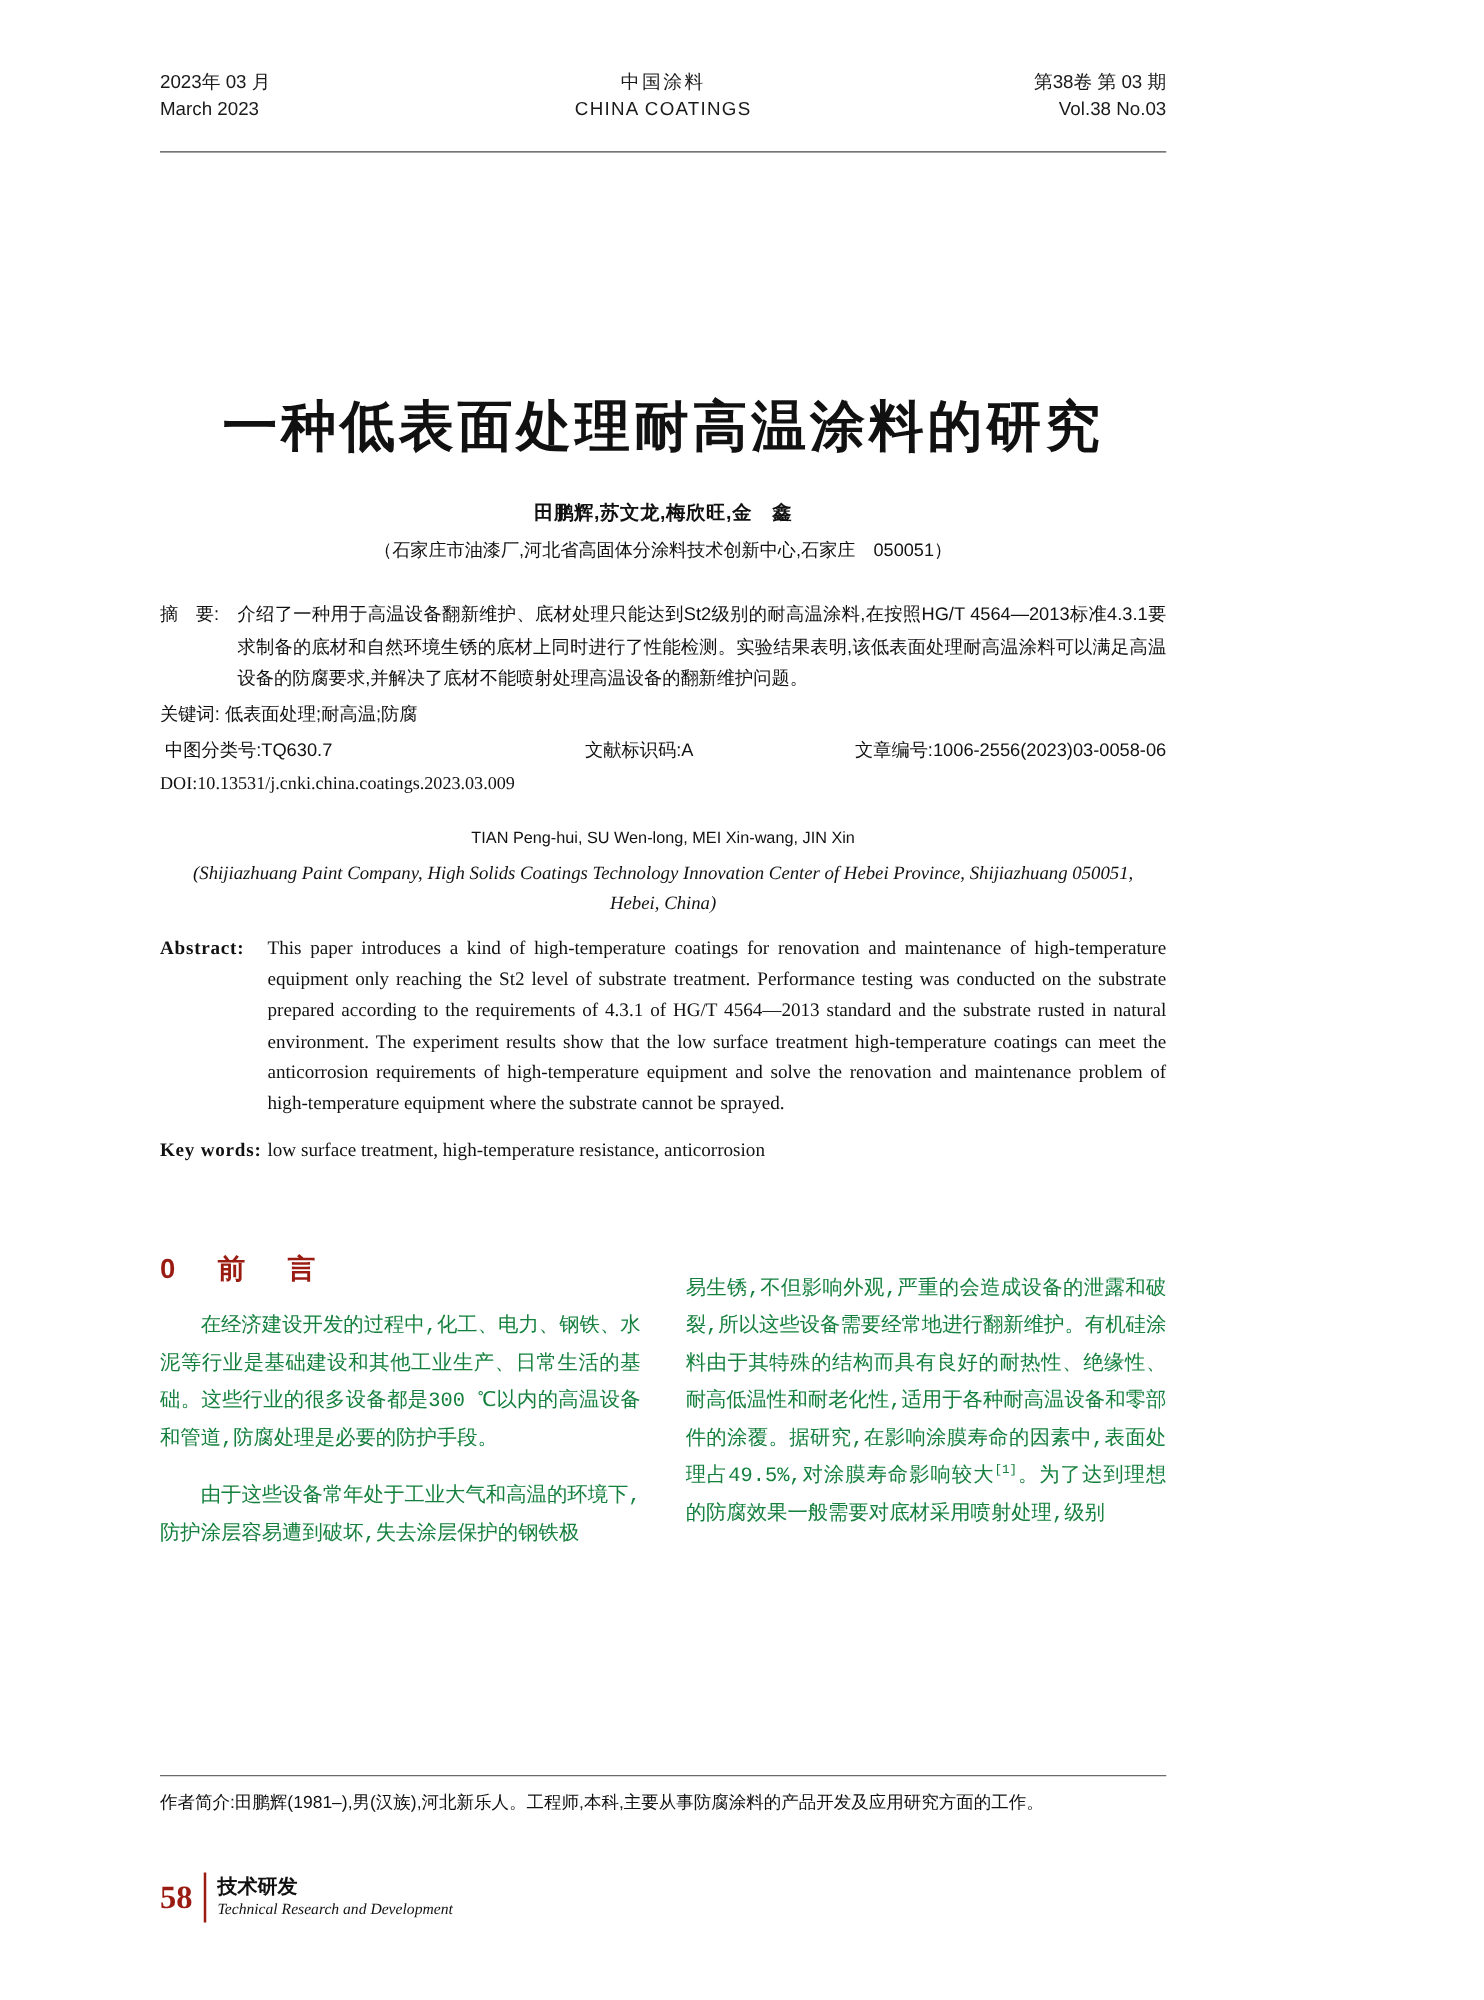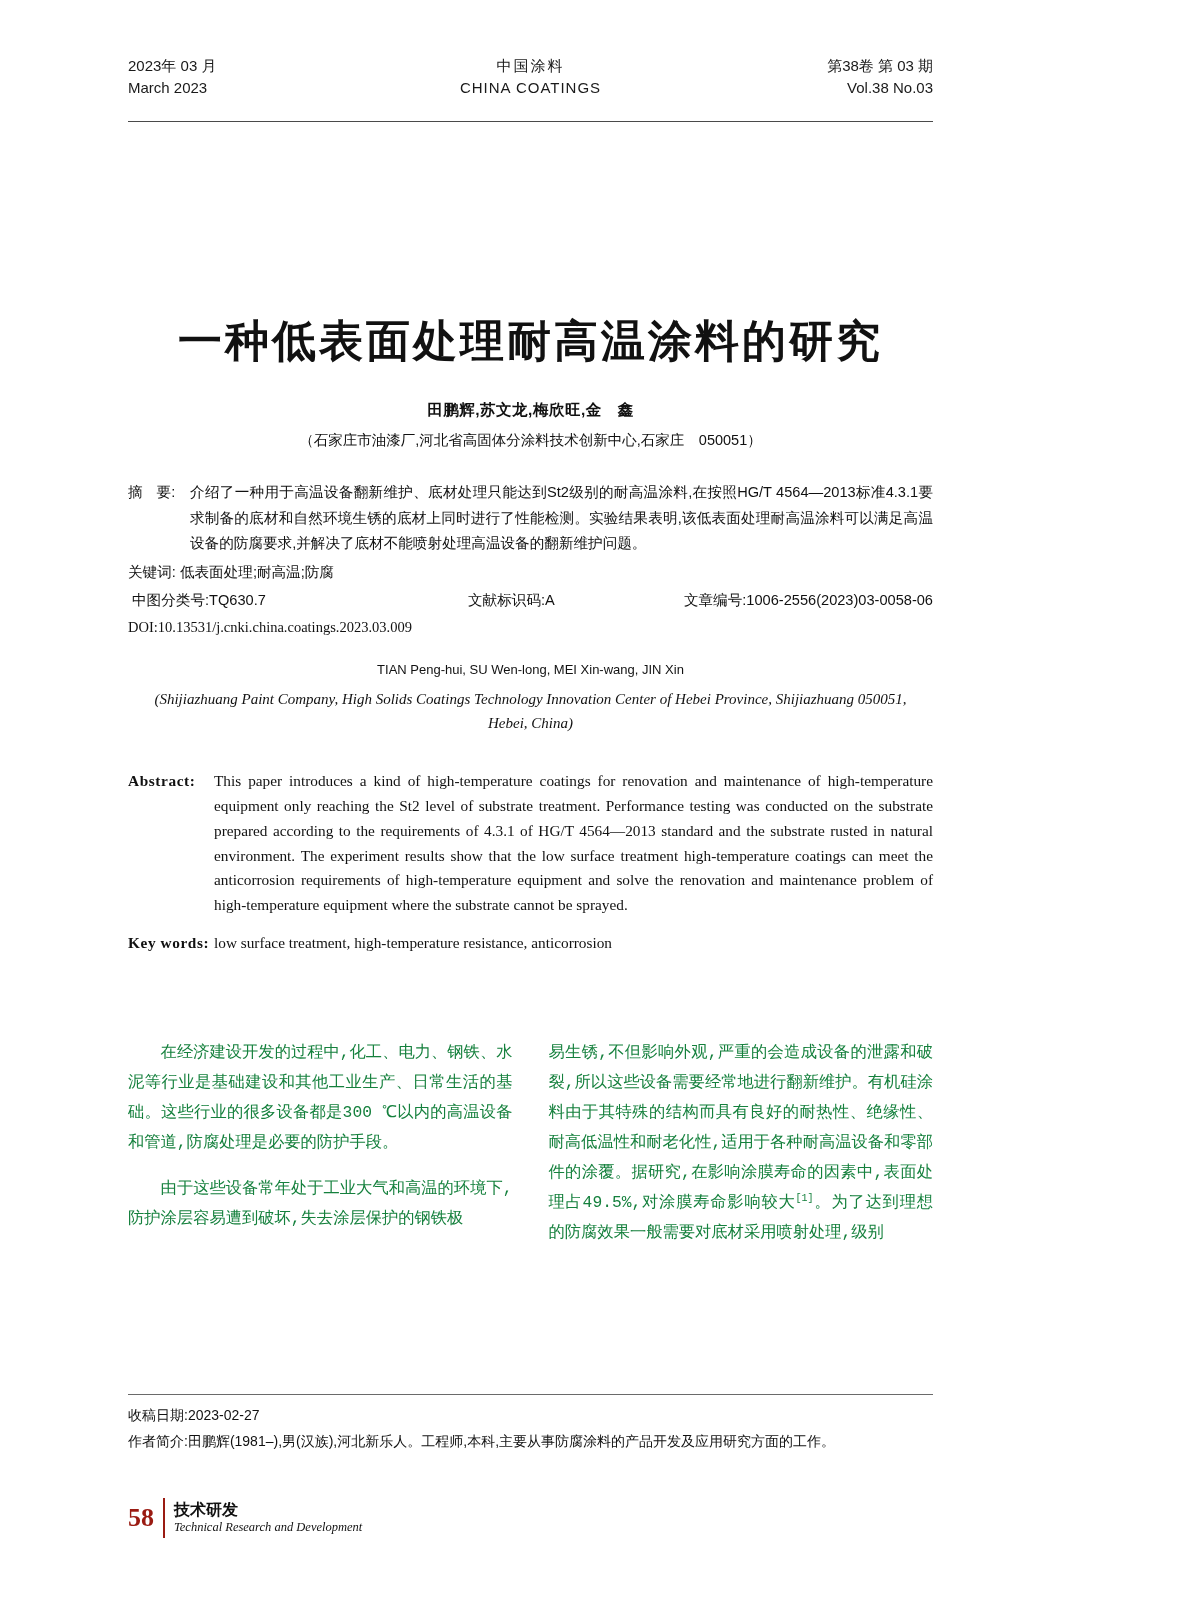--- a/index.html
+++ b/index.html
@@ -135,21 +135,21 @@
     font-family: "Liberation Serif", serif;
     font-style: italic;
     font-size: 15px;
     line-height: 1.6;
     color: #111;
     padding: 0 20px;
   }
 
   
   .en-abs {
-    margin-top: 34px;
+    margin-top: 12px;
     display: flex;
     font-family: "Liberation Serif", serif;
     font-size: 15.3px;
     line-height: 1.62;
     color: #111;
   }
   .en-abs-label {
     flex: 0 0 86px;
     font-weight: bold;
     letter-spacing: 0.6px;
@@ -309,31 +309,31 @@
     <div class="en-abs-body">This paper introduces a kind of high-temperature coatings for renovation and maintenance of high-temperature equipment only reaching the St2 level of substrate treatment. Performance testing was conducted on the substrate prepared according to the requirements of 4.3.1 of HG/T 4564—2013 standard and the substrate rusted in natural environment. The experiment results show that the low surface treatment high-temperature coatings can meet the anticorrosion requirements of high-temperature equipment and solve the renovation and maintenance problem of high-temperature equipment where the substrate cannot be sprayed.</div>
   </div>
 
   <div class="en-kw">
     <div class="en-kw-label">Key words:</div>
     <div class="en-kw-body">low surface treatment, high-temperature resistance, anticorrosion</div>
   </div>
 
   <div class="body-cols">
     <div class="col-half">
+      <div class="sec-head">0　前　言</div>
       <p class="para">在经济建设开发的过程中,化工、电力、钢铁、水泥等行业是基础建设和其他工业生产、日常生活的基础。这些行业的很多设备都是300 ℃以内的高温设备和管道,防腐处理是必要的防护手段。</p>
       <p class="para">由于这些设备常年处于工业大气和高温的环境下,防护涂层容易遭到破坏,失去涂层保护的钢铁极</p>
     </div>
     <div class="col-half">
       <p class="para noindent"><span>易生锈,不但影响外观,严重的会造成设备的泄露和破裂,所以这些设备需要经常地进行翻新维护。有机硅涂料由于其特殊的结构而具有良好的耐热性、绝缘性、耐高低温性和耐老化性,适用于各种耐高温设备和零部件的涂覆。据研究,在影响涂膜寿命的因素中,表面处理占49.5%,对涂膜寿命影响较大</span><sup>[1]</sup><span>。为了达到理想的防腐效果一般需要对底材采用喷射处理,级别</span></p>
     </div>
   </div>
 
   <div class="footnotes">
     <div class="fn-rule"></div>
-    <div class="fn-line">收稿日期:2023-02-27</div>
     <div class="fn-line">作者简介:田鹏辉(1981–),男(汉族),河北新乐人。工程师,本科,主要从事防腐涂料的产品开发及应用研究方面的工作。</div>
   </div>
 
   <div class="folio">
     <div class="folio-num">58</div>
     <div class="folio-bar"></div>
     <div>
       <span class="folio-txt-cn">技术研发</span>
       <span class="folio-txt-en">Technical Research and Development</span>
     </div>

